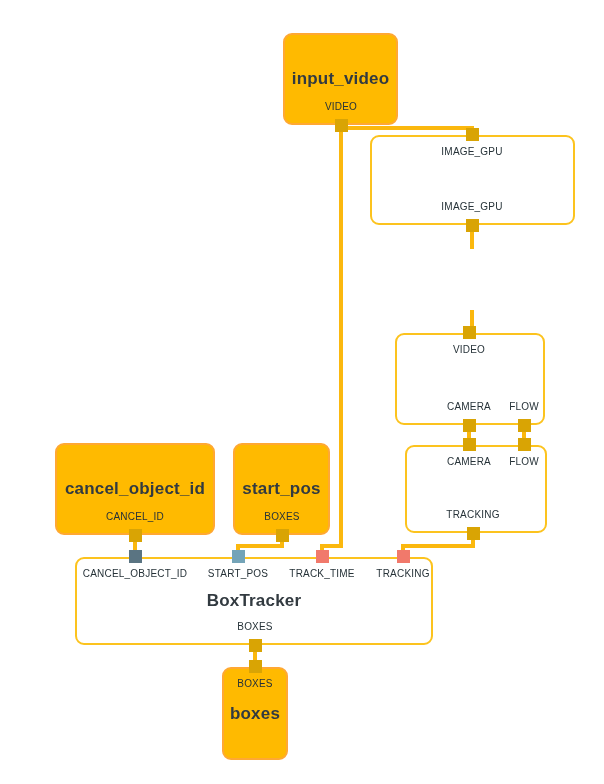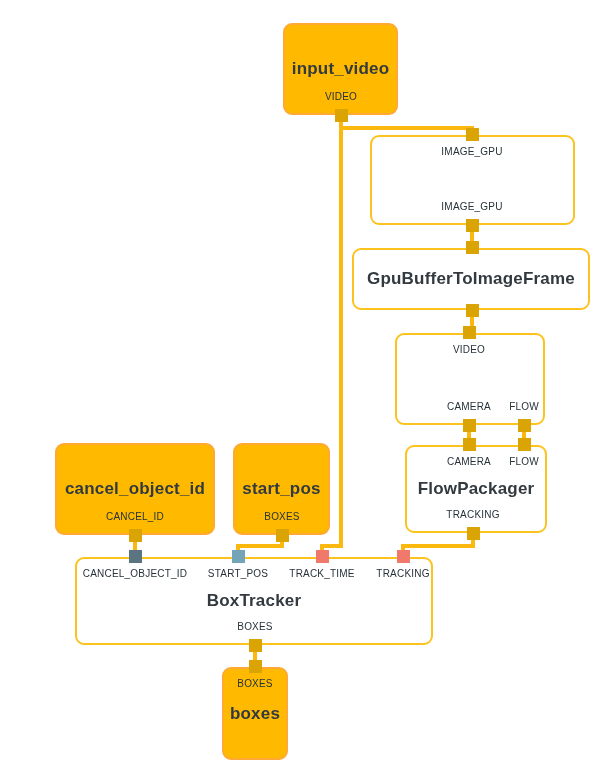--- a/index.html
+++ b/index.html
@@ -67,46 +67,40 @@
       <polyline points="341,116 341,546 322,546 322,558" fill="none" stroke="#FBB80E" stroke-width="4" stroke-linejoin="miter" stroke-linecap="butt"></polyline>
       <polyline points="472,225 472,249" fill="none" stroke="#FBB80E" stroke-width="4" stroke-linejoin="miter" stroke-linecap="butt"></polyline>
       <polyline points="472,310 472,334" fill="none" stroke="#FBB80E" stroke-width="4" stroke-linejoin="miter" stroke-linecap="butt"></polyline>
       <polyline points="469,425 469,446" fill="none" stroke="#FBB80E" stroke-width="4" stroke-linejoin="miter" stroke-linecap="butt"></polyline>
       <polyline points="524,425 524,446" fill="none" stroke="#FBB80E" stroke-width="4" stroke-linejoin="miter" stroke-linecap="butt"></polyline>
       <polyline points="473,533 473,546 403,546 403,558" fill="none" stroke="#FBB80E" stroke-width="4" stroke-linejoin="miter" stroke-linecap="butt"></polyline>
       <polyline points="135,535 135,558" fill="none" stroke="#FBB80E" stroke-width="4" stroke-linejoin="miter" stroke-linecap="butt"></polyline>
       <polyline points="282,535 282,546 238,546 238,558" fill="none" stroke="#FBB80E" stroke-width="4" stroke-linejoin="miter" stroke-linecap="butt"></polyline>
       <polyline points="255,645 255,668" fill="none" stroke="#FBB80E" stroke-width="4" stroke-linejoin="miter" stroke-linecap="butt"></polyline>
     </svg>
-    <div class="node stream" style="left: 283px; top: 23px; width: 115px; height: 92px;">
+    <div class="node stream" style="left: 283px; top: 33px; width: 115px; height: 92px;">
       <span class="node-title">input_video</span>
       <span class="port-label bottom" style="left: 56px;">VIDEO</span>
       <div class="connector bottom" style="left: 49.5px; background: rgb(217, 164, 4);"></div>
     </div>
     <div class="node calculator" style="left: 370px; top: 135px; width: 205px; height: 90px;">
       <span class="port-label top" style="left: 100px;">IMAGE_GPU</span>
       <div class="connector top" style="left: 93.5px; background: rgb(217, 164, 4);"></div>
       <span class="port-label bottom" style="left: 100px;">IMAGE_GPU</span>
       <div class="connector bottom" style="left: 93.5px; background: rgb(217, 164, 4);"></div>
     </div>
-    <div class="node calculator" style="left: 352px; top: 248px; width: 238px; height: 62px;">
-      <span class="node-title">GpuBufferToImageFrame</span>
-      <div class="connector top" style="left: 111.5px; background: rgb(217, 164, 4);"></div>
-      <div class="connector bottom" style="left: 111.5px; background: rgb(217, 164, 4);"></div>
-    </div>
     <div class="node calculator" style="left: 395px; top: 333px; width: 150px; height: 92px;">
       <span class="port-label top" style="left: 72px;">VIDEO</span>
       <div class="connector top" style="left: 65.5px; background: rgb(217, 164, 4);"></div>
       <span class="port-label bottom" style="left: 72px;">CAMERA</span>
       <div class="connector bottom" style="left: 65.5px; background: rgb(217, 164, 4);"></div>
       <span class="port-label bottom" style="left: 127px;">FLOW</span>
       <div class="connector bottom" style="left: 120.5px; background: rgb(217, 164, 4);"></div>
     </div>
     <div class="node calculator" style="left: 405px; top: 445px; width: 142px; height: 88px;">
-      <span class="node-title">FlowPackager</span>
       <span class="port-label top" style="left: 62px;">CAMERA</span>
       <div class="connector top" style="left: 55.5px; background: rgb(217, 164, 4);"></div>
       <span class="port-label top" style="left: 117px;">FLOW</span>
       <div class="connector top" style="left: 110.5px; background: rgb(217, 164, 4);"></div>
       <span class="port-label bottom" style="left: 66px;">TRACKING</span>
       <div class="connector bottom" style="left: 59.5px; background: rgb(217, 164, 4);"></div>
     </div>
     <div class="node stream" style="left: 55px; top: 443px; width: 160px; height: 92px;">
       <span class="node-title">cancel_object_id</span>
       <span class="port-label bottom" style="left: 78px;">CANCEL_ID</span>

